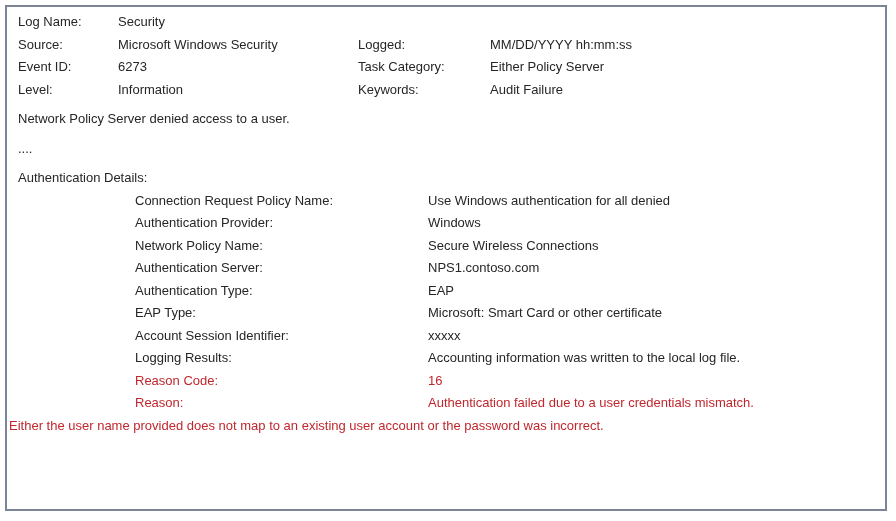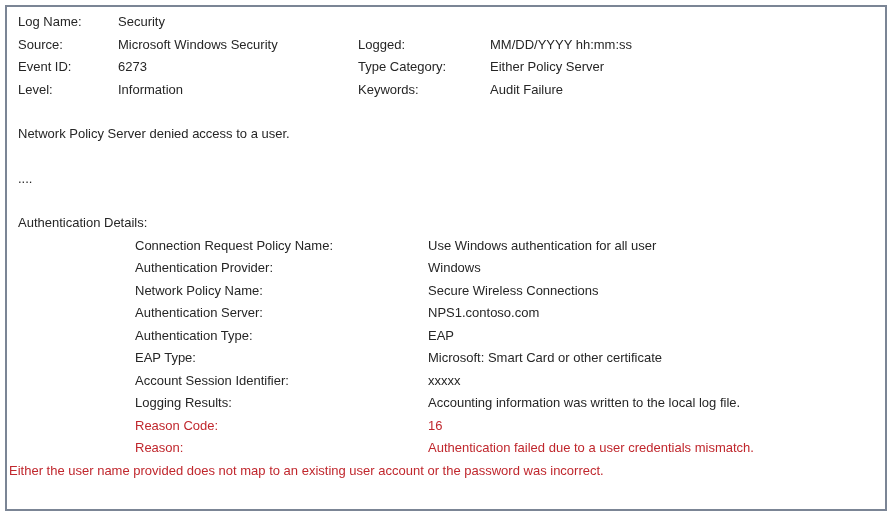--- a/index.html
+++ b/index.html
@@ -30,21 +30,21 @@
     color: var(--text);
     font-size: 13px;
     line-height: 22.5px;
     overflow: hidden;
   }
   .hdr-row {
     display: grid;
     grid-template-columns: 100px 240px 132px 1fr;
     white-space: nowrap;
   }
-  .para { margin-top: 22px; white-space: nowrap; }
+  .para { margin-top: 7px; white-space: nowrap; }
   .detail-row {
     display: grid;
     grid-template-columns: 97px 273px 1fr;
     white-space: nowrap;
     gap: 20px;
   }
   .detail-row > .indent {  }
   .red { color: var(--red); }
   .footer-note {
     color: var(--red);
@@ -66,40 +66,40 @@
     </div>
     <div class="hdr-row">
       <span>Source:</span>
       <span>Microsoft Windows Security</span>
       <span>Logged:</span>
       <span>MM/DD/YYYY hh:mm:ss</span>
     </div>
     <div class="hdr-row">
       <span>Event ID:</span>
       <span>6273</span>
-      <span>Type Category:</span>
+      <span>Task Category:</span>
       <span>Either Policy Server</span>
     </div>
     <div class="hdr-row">
       <span>Level:</span>
       <span>Information</span>
       <span>Keywords:</span>
       <span>Audit Failure</span>
     </div>
 
     <div class="para">Network Policy Server denied access to a user.</div>
 
     <div class="para">....</div>
 
     <div class="para">Authentication Details:</div>
 
     <div class="detail-row">
       <span class="indent"></span>
       <span>Connection Request Policy Name:</span>
-      <span>Use Windows authentication for all user</span>
+      <span>Use Windows authentication for all denied</span>
     </div>
     <div class="detail-row">
       <span class="indent"></span>
       <span>Authentication Provider:</span>
       <span>Windows</span>
     </div>
     <div class="detail-row">
       <span class="indent"></span>
       <span>Network Policy Name:</span>
       <span>Secure Wireless Connections</span>

